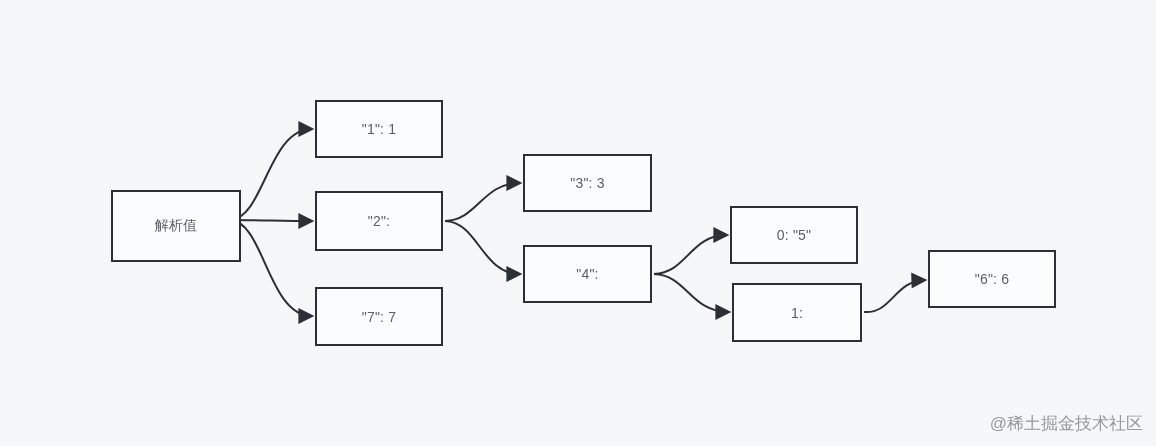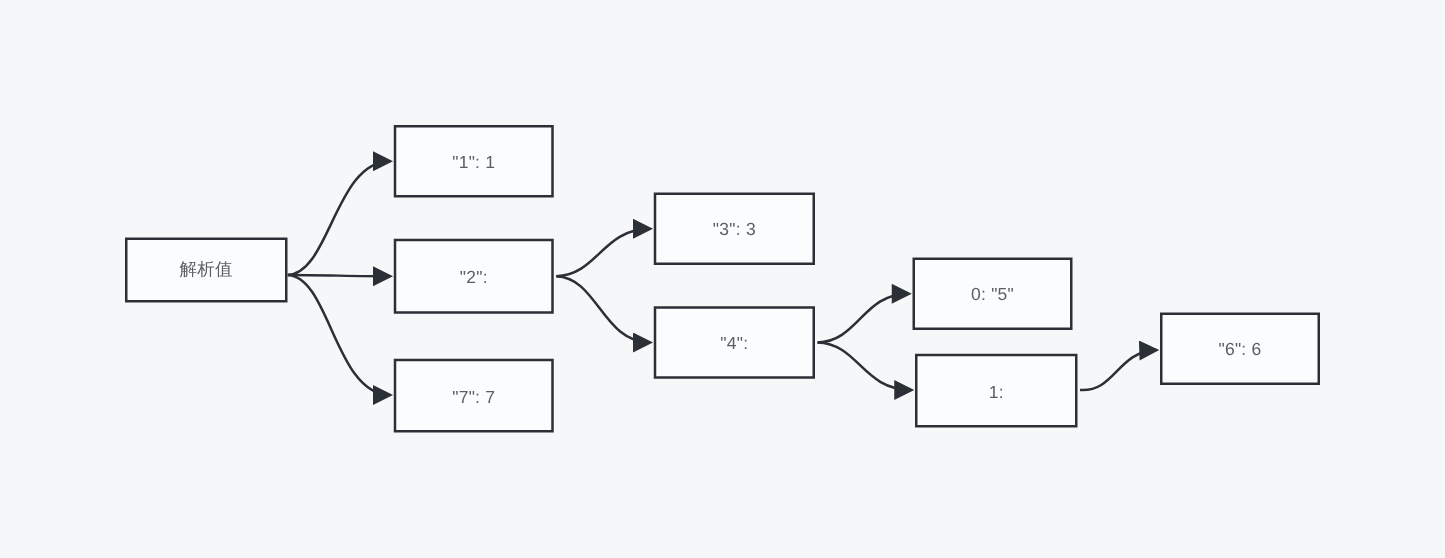--- a/index.html
+++ b/index.html
@@ -70,24 +70,25 @@
         <path d="M230 220 C264 221 268 316 312 316" class="edge" marker-end="url(#arrowhead)"></path>
         <path d="M445 221 C478 220 482 183 520 183" class="edge" marker-end="url(#arrowhead)"></path>
         <path d="M445 221 C478 222 482 274 520 274" class="edge" marker-end="url(#arrowhead)"></path>
         <path d="M654 274 C687 273 690 235 727 235" class="edge" marker-end="url(#arrowhead)"></path>
         <path d="M654 274 C687 275 690 312 729 312" class="edge" marker-end="url(#arrowhead)"></path>
         <path d="M864 312 C892 314 894 281 925 280" class="edge" marker-end="url(#arrowhead)"></path>
       </g>
   </svg>
 
   <div>
-      <div class="node" style="left: 100px; top: 190px; width: 130px; height: 52px;">解析值</div>
+      <div class="node" style="left: 111px; top: 190px; width: 130px; height: 72px;">解析值</div>
       <div class="node" style="left: 315px; top: 100px; width: 128px; height: 58px;">"1": 1</div>
       <div class="node" style="left: 315px; top: 191px; width: 128px; height: 60px;">"2":</div>
       <div class="node" style="left: 315px; top: 287px; width: 128px; height: 59px;">"7": 7</div>
       <div class="node" style="left: 523px; top: 154px; width: 129px; height: 58px;">"3": 3</div>
       <div class="node" style="left: 523px; top: 245px; width: 129px; height: 58px;">"4":</div>
       <div class="node" style="left: 730px; top: 206px; width: 128px; height: 58px;">0: "5"</div>
       <div class="node" style="left: 732px; top: 283px; width: 130px; height: 59px;">1:</div>
       <div class="node" style="left: 928px; top: 250px; width: 128px; height: 58px;">"6": 6</div>
     </div>
 
+  <div class="watermark">@稀土掘金技术社区</div>
 </div>
 
 </body></html>

